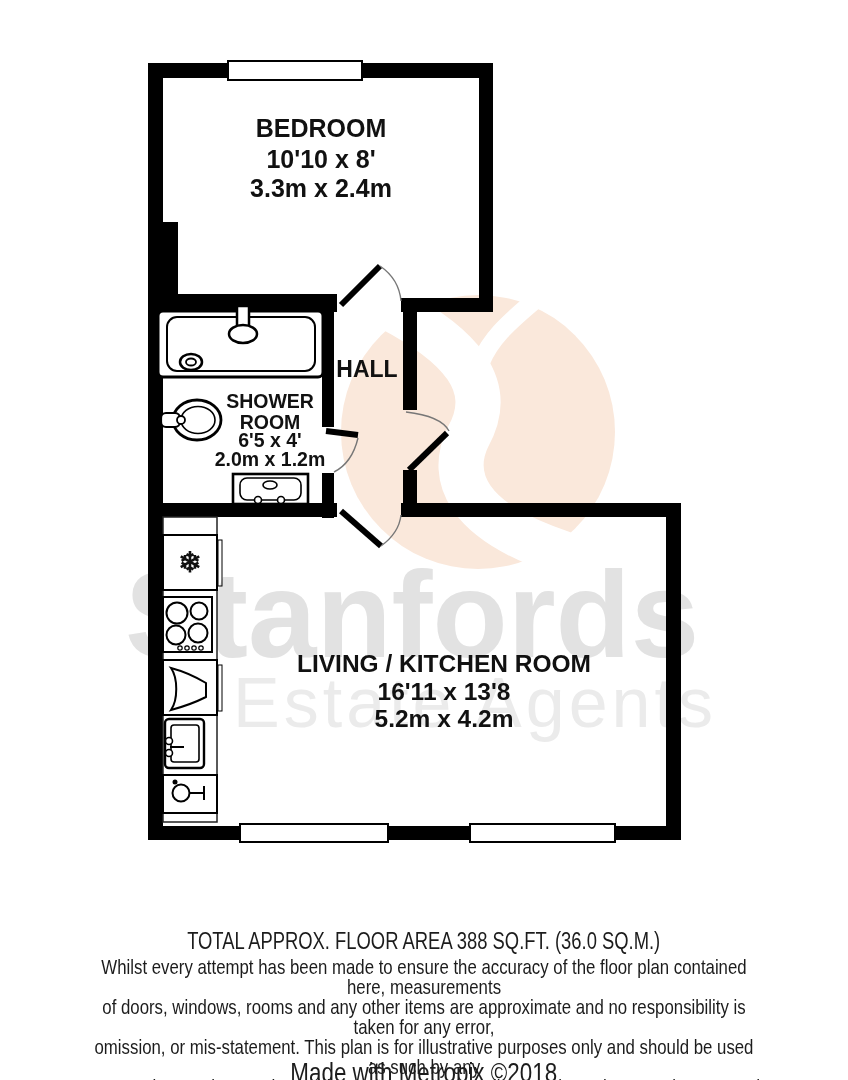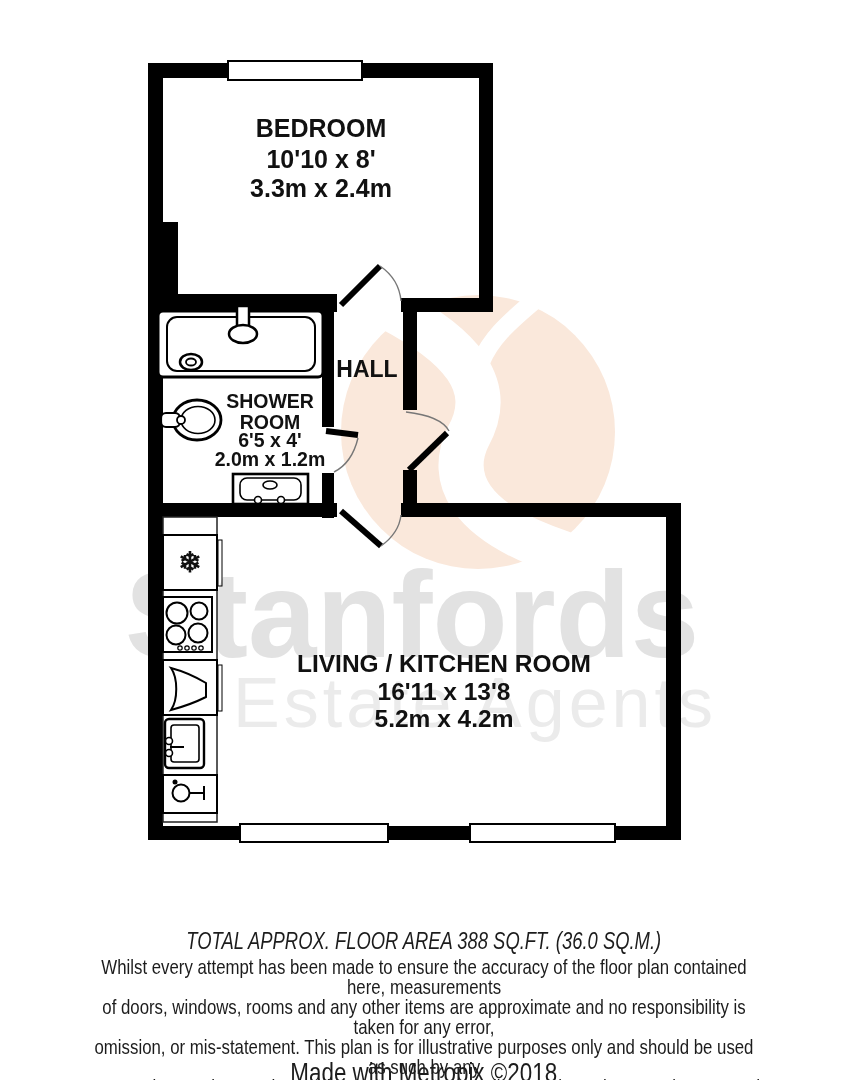--- a/index.html
+++ b/index.html
@@ -5,21 +5,21 @@
   html,body{margin:0;padding:0;background:#fff;}
   #stage{position:relative;width:848px;height:1080px;background:#ffffff;overflow:hidden;
          font-family:"Liberation Sans",sans-serif;}
   .wm-brand{position:absolute;top:553px;left:125px;font-size:123px;font-weight:bold;
             color:#e2e2e2;line-height:1;white-space:nowrap;}
   .wm-tag{position:absolute;top:668px;left:233px;font-size:70px;font-weight:normal;
           color:#ebebeb;letter-spacing:4px;line-height:1;white-space:nowrap;}
   svg{position:absolute;top:0;left:0;}
   .ftr{position:absolute;left:0;width:848px;text-align:center;color:#1c1c1c;}
   .ftr .sq{display:inline-block;transform:scaleX(0.8);transform-origin:50% 50%;white-space:nowrap;}
-  #ftr-title{top:928px;font-size:23px;font-style:italic;}
+  #ftr-title{top:928px;font-size:23px;}
   #ftr-disc{top:957px;font-size:21px;line-height:20px;transform:scaleX(0.8);transform-origin:50% 0;}
   #ftr-credit{top:1057px;font-size:28px;}
   .plan-label{font-family:"Liberation Sans",sans-serif;font-weight:bold;fill:#111;}
 </style>
 </head>
 <body>
 
 <div id="stage">
 
   <div>

